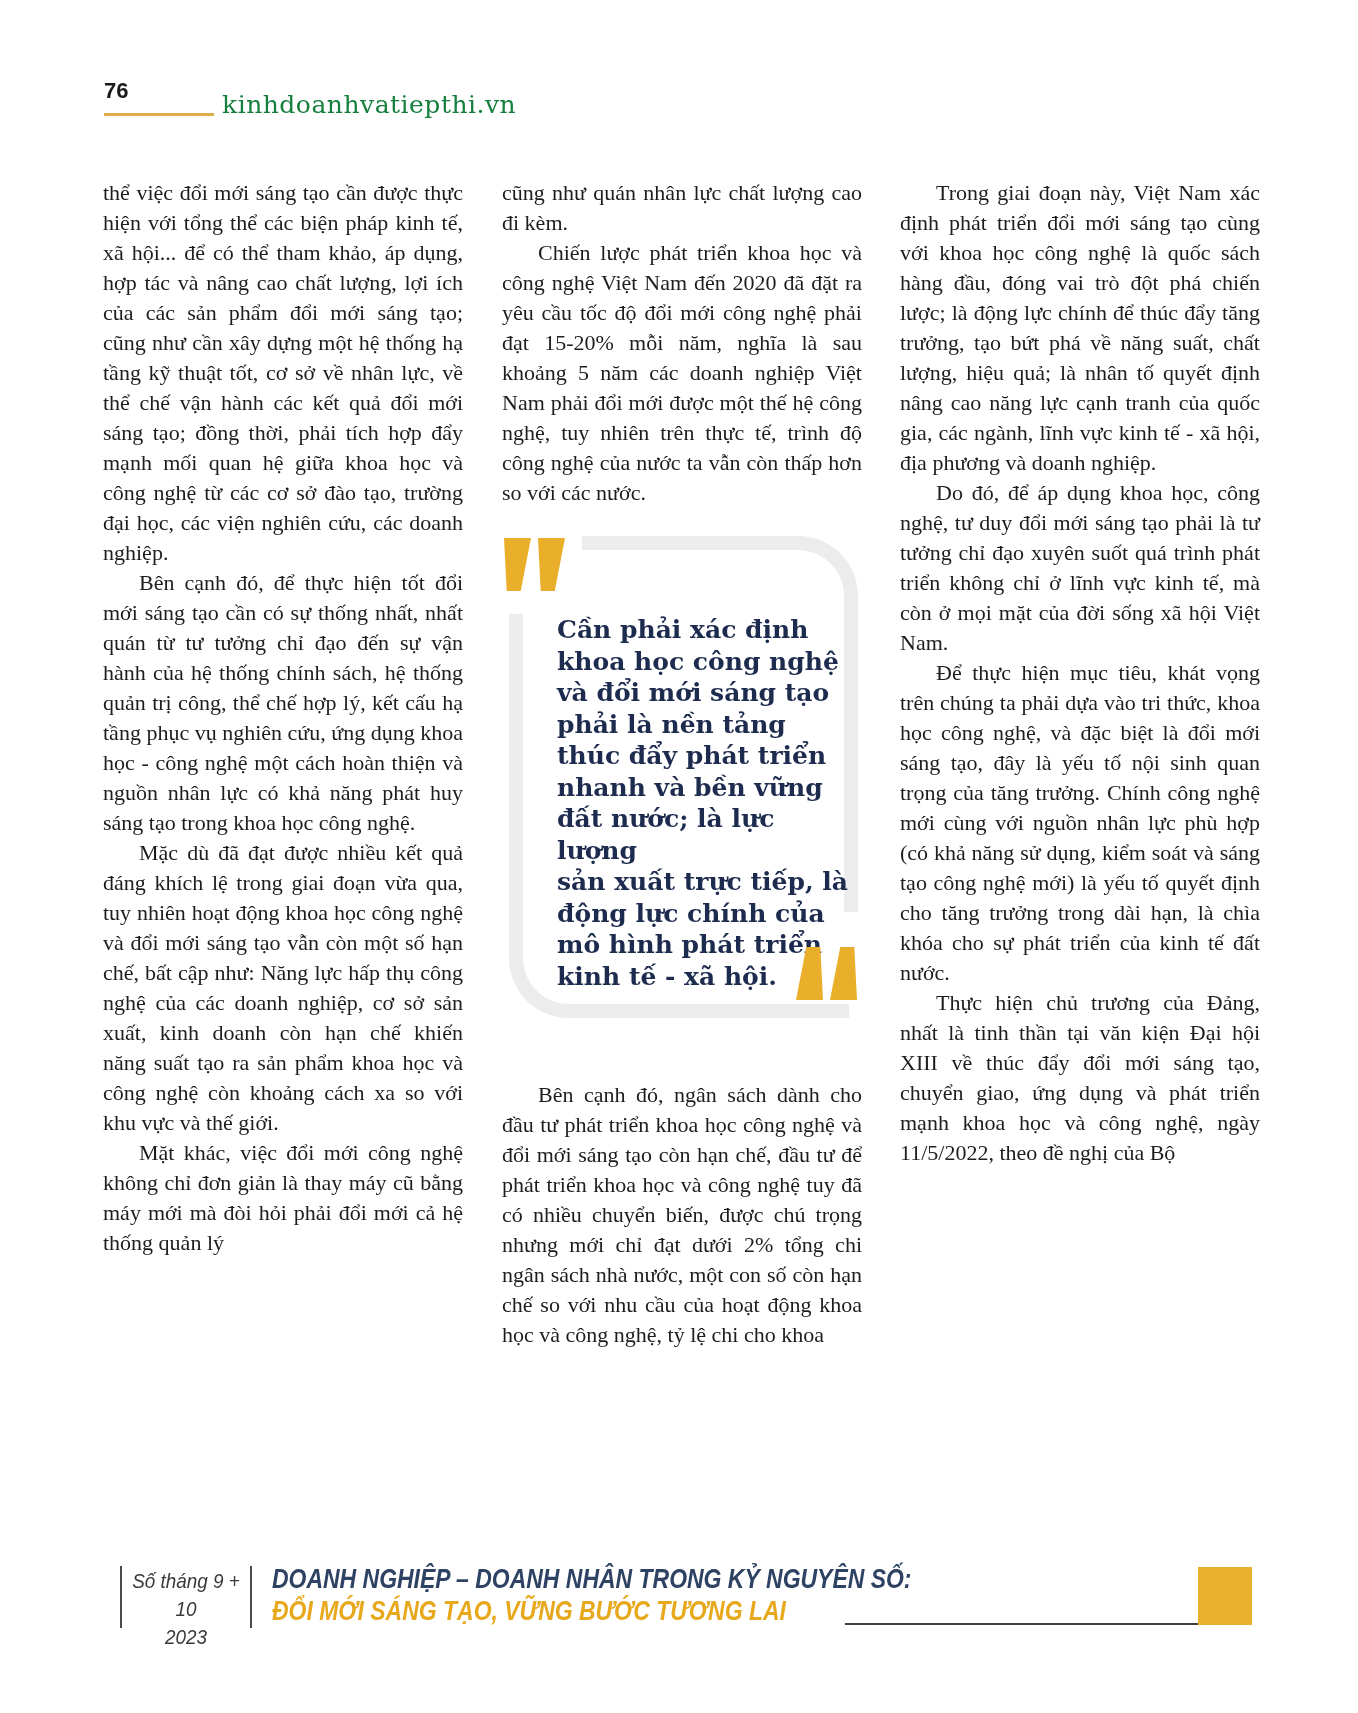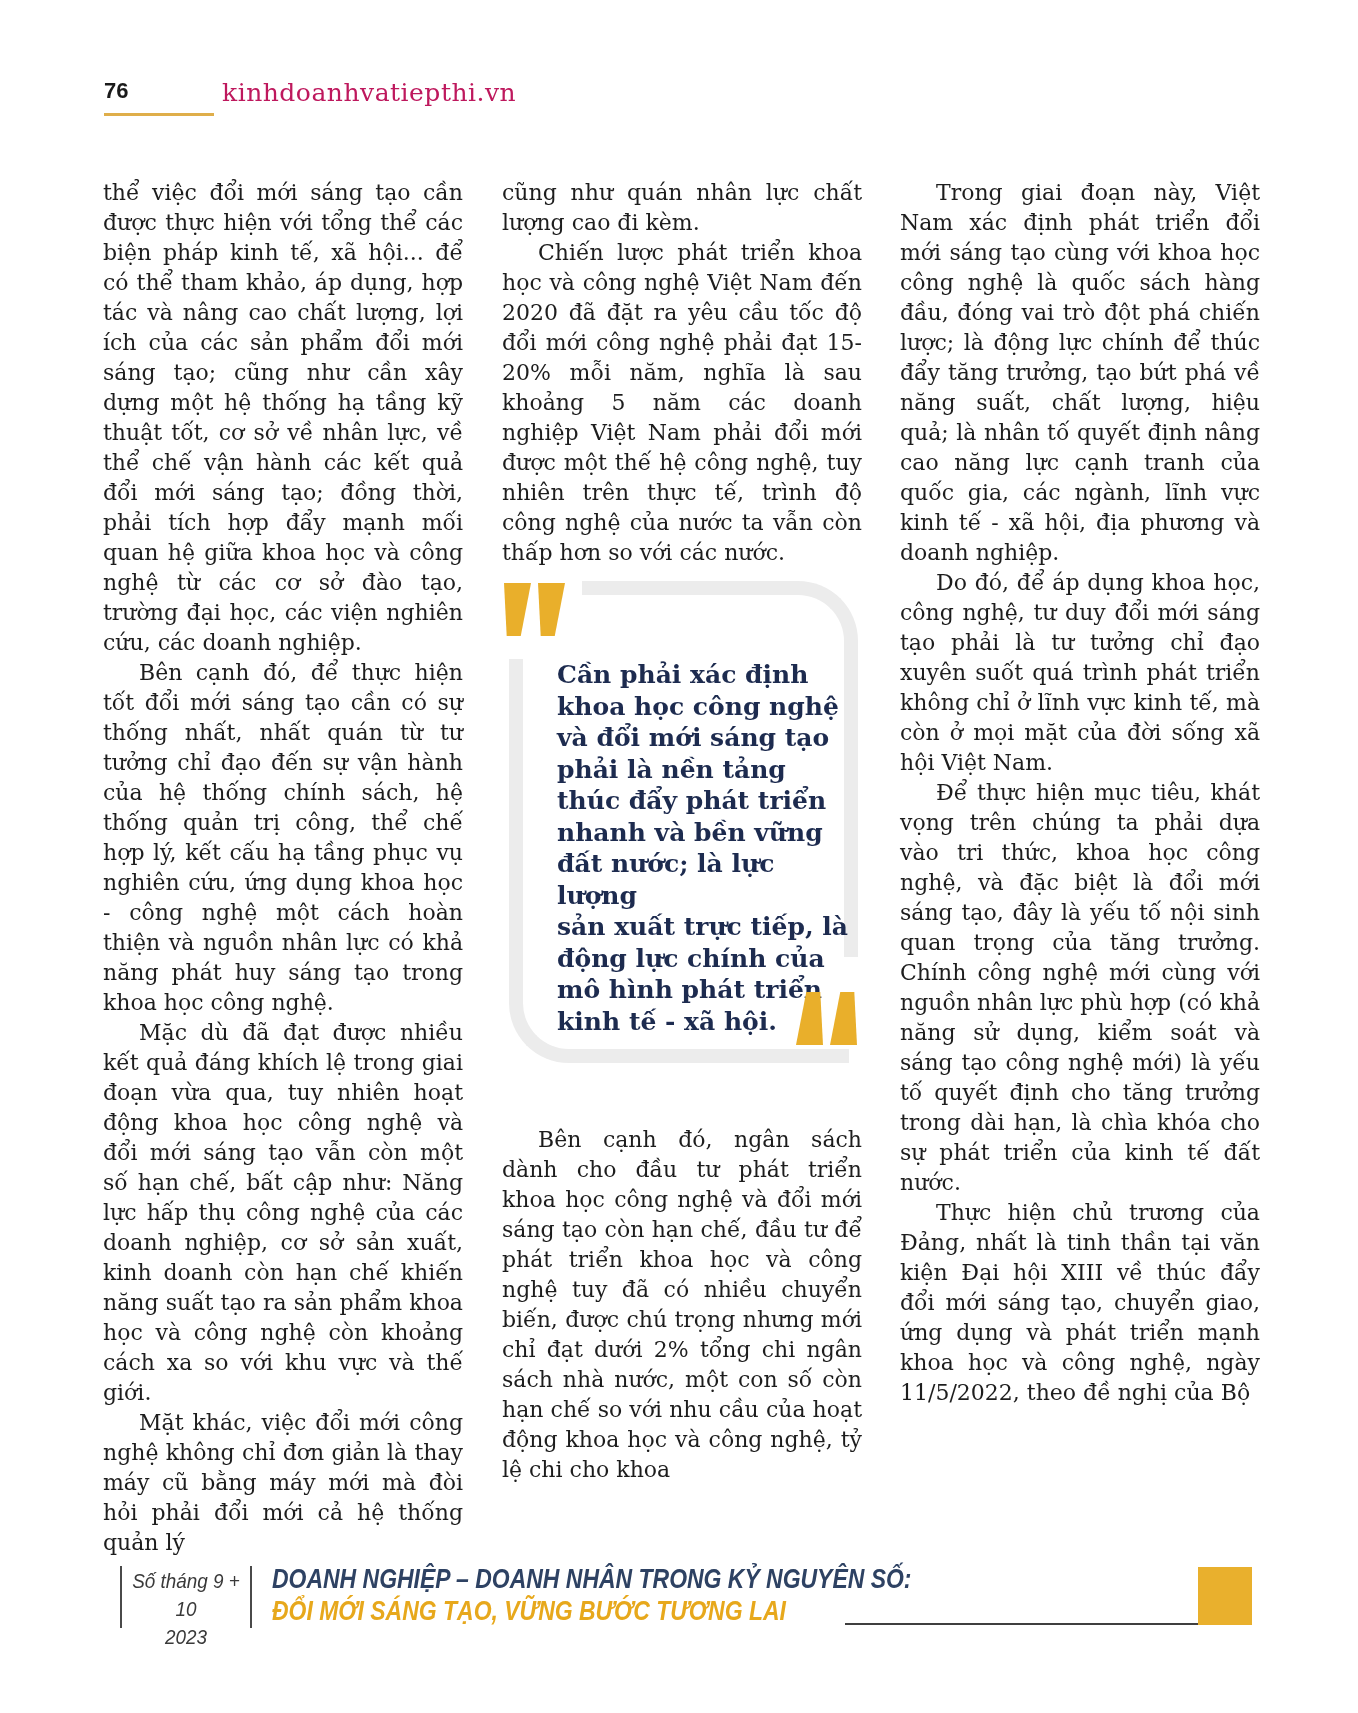--- a/index.html
+++ b/index.html
@@ -11,38 +11,38 @@
   .page{position:absolute;inset:0;overflow:hidden;}
 
   
   .pgnum{
     position:absolute;left:104px;top:78px;
     font-family:"Liberation Sans", sans-serif;font-weight:bold;
     font-size:22px;color:#1a1a1a;letter-spacing:0px;
   }
   .pg-rule{position:absolute;left:104px;top:113px;width:110px;height:3px;background:#dfae4a;}
   .site{
-    position:absolute;left:222px;top:78px;
-    font-size:25px;color:#be185d;letter-spacing:0.5px;
+    position:absolute;left:222px;top:90px;
+    font-size:25px;color:#15803d;letter-spacing:0.5px;
   }
 
   
   .col{
     position:absolute;top:178px;width:360px;
     font-size:22px;line-height:30px;color:#1d1d1d;
     text-align:justify;
   }
-  .col p{margin:0;}
+  .col p{margin:0;font-family:Liberation Serif, serif;}
   .col p.ind{text-indent:36px;}
   .col1{left:103px;}
   .col2{left:502px;}
   .col3{left:900px;}
 
   
-  .quote-wrap{position:relative;height:486px;margin-top:13px;margin-bottom:58px;}
+  .quote-wrap{position:relative;height:486px;margin-top:28px;margin-bottom:58px;}
   .qframe-tr{
     position:absolute;left:80px;top:0;width:276px;height:376px;
     border-top:14px solid #ececec;border-right:14px solid #ececec;
     border-top-right-radius:60px;box-sizing:border-box;
   }
   .qframe-bl{
     position:absolute;left:7px;top:78px;width:340px;height:404px;
     border-left:14px solid #ececec;border-bottom:14px solid #ececec;
     border-bottom-left-radius:60px;box-sizing:border-box;
   }

